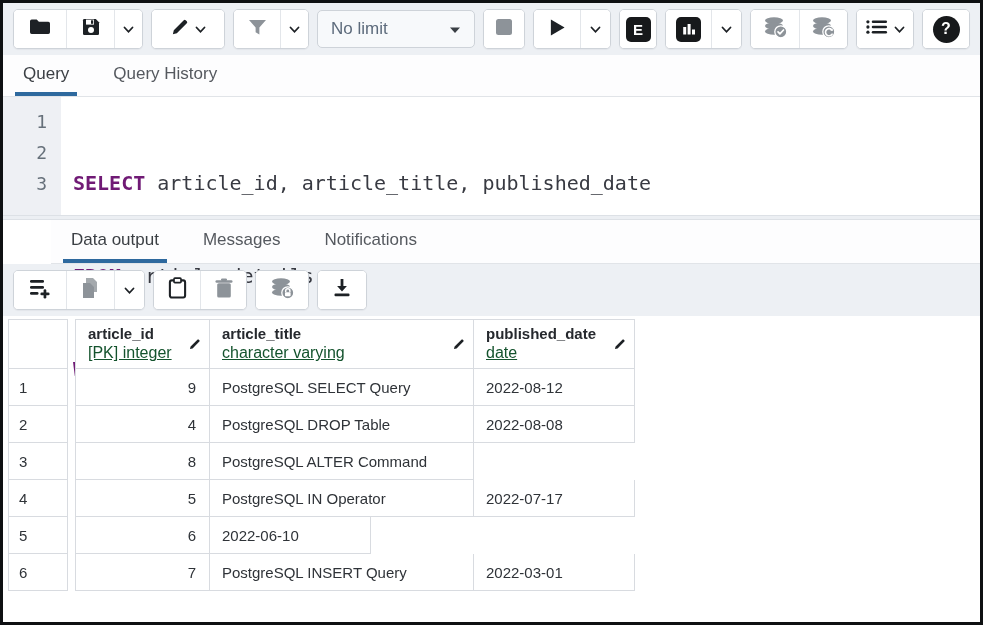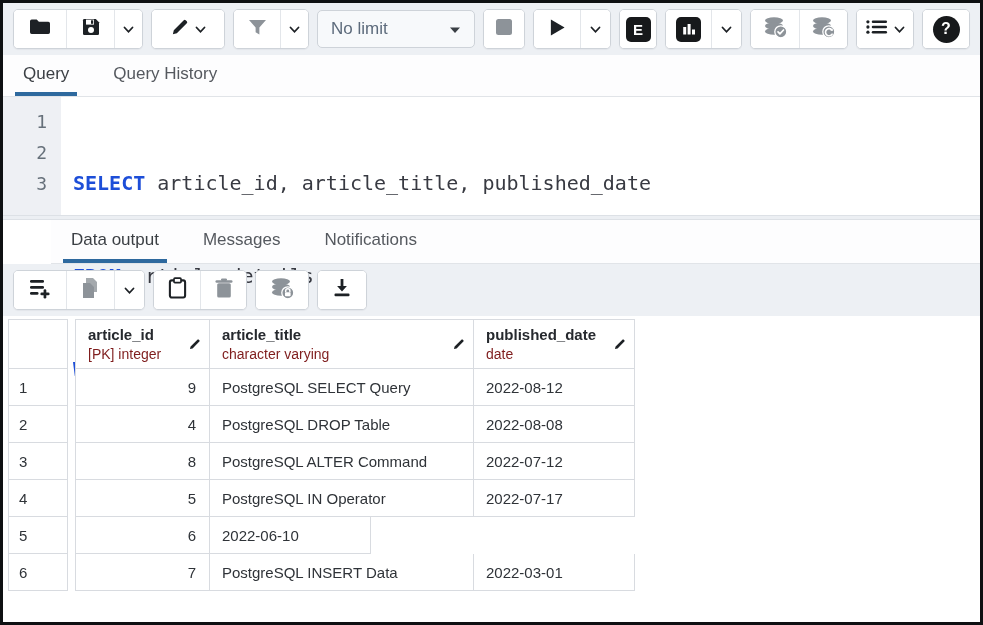--- a/index.html
+++ b/index.html
@@ -23,40 +23,40 @@
   
   .tabbar { display:flex; align-items:stretch; background:#fdfdfe; border-bottom:1px solid #e1e4e8; padding-left:12px; }
   .tabbar.h42 { height:42px; } .tabbar.h44 { height:44px;margin-left:48px; }
   .tab { display:flex; align-items:center; padding:0 8px; margin-right:28px; font-size:17px; color:#55595f; border-bottom:4px solid transparent; cursor:pointer; }
   .tab.active { color:#3b3f44; border-bottom-color:#2e699e; }
 
   
   .editor { height:118px; display:flex; background:#fff; }
   .gutter { width:58px; background:#eef0f4; padding:9px 14px 0 0; text-align:right; color:#66707a; font-family:"DejaVu Sans Mono", monospace; font-size:18px; line-height:31px; }
   .code { flex:1; padding:9px 0 0 12px; font-family:"DejaVu Sans Mono", monospace; font-size:20px; line-height:31px; white-space:pre; color:#383a42; }
-  .kw { color:#1d4ed8; font-weight:bold; }
+  .kw { color:#701a75; font-weight:bold; }
   .num { color:#986801; font-weight:bold; }
   .idf { color:#383a42; }
 
   .splitter { height:5px; background:#eceff3; border-top:1px solid #dde1e6; border-bottom:1px solid #dde1e6; }
 
   
   .grid { margin:3px 0 0 5px; }
   .g-row { display:flex; }
   .cell { display:flex; align-items:center; background:#fff; border:solid #d8dbe0; border-width:0 1px 1px 0; font-size:15px; color:#2f3338; overflow:hidden; }
   .gap { width:7px; }
   .c-num  { width:60px;  padding-left:10px; border-left-width:1px; }
   .c-id   { width:135px; justify-content:flex-end; padding-right:13px; border-left-width:1px; }
   .c-title{ width:264px; padding-left:12px;gap:48px; }
   .c-date { width:161px; padding-left:12px; }
   .hdr .cell { border-top-width:1px; height:50px; }
   .body-row .cell { height:37px; }
   .hcol { display:flex; flex-direction:column; justify-content:center; line-height:1.3; }
   .hname { font-weight:bold; font-size:15px; color:#26292e; }
-  .htype { font-size:14px; color:#7f1d1d; }
+  .htype { font-size:16px; color:#14532d;text-decoration:underline; }
   .hdr .c-id, .hdr .c-title, .hdr .c-date { justify-content:space-between; padding:0 8px 0 12px; }
   .edit-pencil { color:#1d2125; display:flex; align-items:center; }
 </style>
 </head>
 <body>
 
 <div class="app">
 
   <div class="toolbar">
 
@@ -397,21 +397,20 @@
       <div class="cell c-id">4</div>
       <div class="cell c-title">PostgreSQL DROP Table</div>
       <div class="cell c-date">2022-08-08</div>
     </div>
 
     <div class="g-row body-row">
       <div class="cell c-num">3</div>
       <div class="gap"></div>
       <div class="cell c-id">8</div>
       <div class="cell c-title">PostgreSQL ALTER Command</div>
-      <div class="cell c-date">2022-07-12</div>
     </div>
 
     <div class="g-row body-row">
       <div class="cell c-num">4</div>
       <div class="gap"></div>
       <div class="cell c-id">5</div>
       <div class="cell c-title">PostgreSQL IN Operator</div>
       <div class="cell c-date">2022-07-17</div>
     </div>
 
@@ -419,19 +418,19 @@
       <div class="cell c-num">5</div>
       <div class="gap"></div>
       <div class="cell c-id">6</div>
       <div class="cell c-date">2022-06-10</div>
     </div>
 
     <div class="g-row body-row">
       <div class="cell c-num">6</div>
       <div class="gap"></div>
       <div class="cell c-id">7</div>
-      <div class="cell c-title">PostgreSQL INSERT Data</div>
+      <div class="cell c-title">PostgreSQL INSERT Query</div>
       <div class="cell c-date">2022-03-01</div>
     </div>
 
   </div>
 
 </div>
 
 </body></html>

